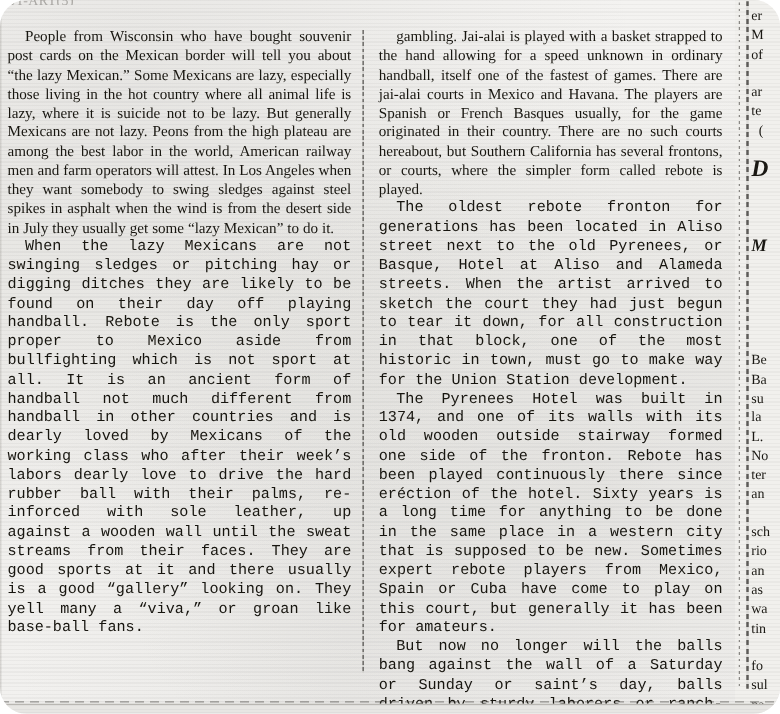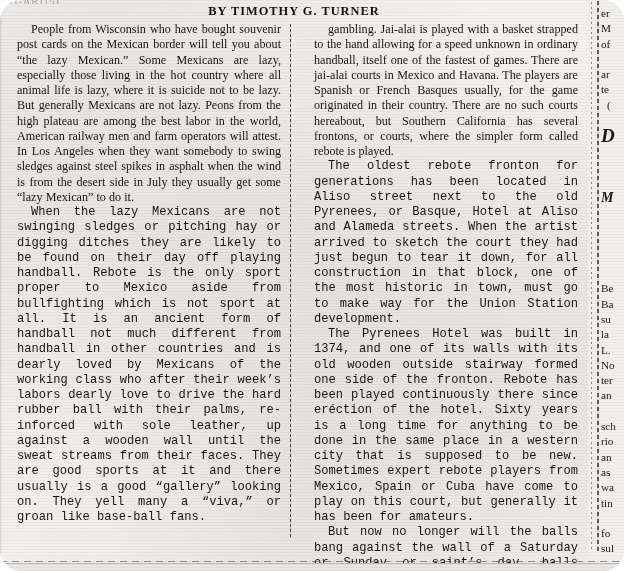--- a/index.html
+++ b/index.html
@@ -75,21 +75,21 @@
     position: absolute;
     left: 0;
     top: 22px;
     width: 588px;
     height: 530px;
     display: flex;
     z-index: 4;
   }
   .col {
     width: 285px;
-    padding: 0 4px 0 17px;
+    padding: 0 4px 0 6px;
     box-sizing: border-box;
   }
   .col-gap {
     width: 12px;
     position: relative;
   }
   
   .col-rule {
     position: absolute;
     left: 5px;
@@ -227,21 +227,20 @@
 </style>
 </head>
 <body>
 
 <div id="clipping">
 
   <div class="left-edge"></div>
 
   <div class="stray-top">ST-ART(5)</div>
 
-  <div class="byline">BY TIMOTHY G. TURNER</div>
 
   <div class="body-wrap">
 
     <div class="col">
       <p class="para">People from Wisconsin who have bought souvenir post cards on the Mexican border will tell you about “the lazy Mexican.” Some Mexicans are lazy, especially those living in the hot country where all animal life is lazy, where it is suicide not to be lazy. But generally Mexicans are not lazy. Peons from the high plateau are among the best labor in the world, American railway men and farm operators will attest. In Los Angeles when they want somebody to swing sledges against steel spikes in asphalt when the wind is from the desert side in July they usually get some “lazy Mexican” to do it.</p>
       <p class="para">When the lazy Mexicans are not swinging sledges or pitching hay or digging ditches they are likely to be found on their day off playing handball. Rebote is the only sport proper to Mexico aside from bullfighting which is not sport at all. It is an ancient form of handball not much different from handball in other countries and is dearly loved by Mexicans of the working class who after their week’s labors dearly love to drive the hard rubber ball with their palms, re-inforced with sole leather, up against a wooden wall until the sweat streams from their faces. They are good sports at it and there usually is a good “gallery” looking on. They yell many a “viva,” or groan like base-ball fans.</p>
     </div>
 
     <div class="col-gap">
       <div class="col-rule dark-top"></div>

